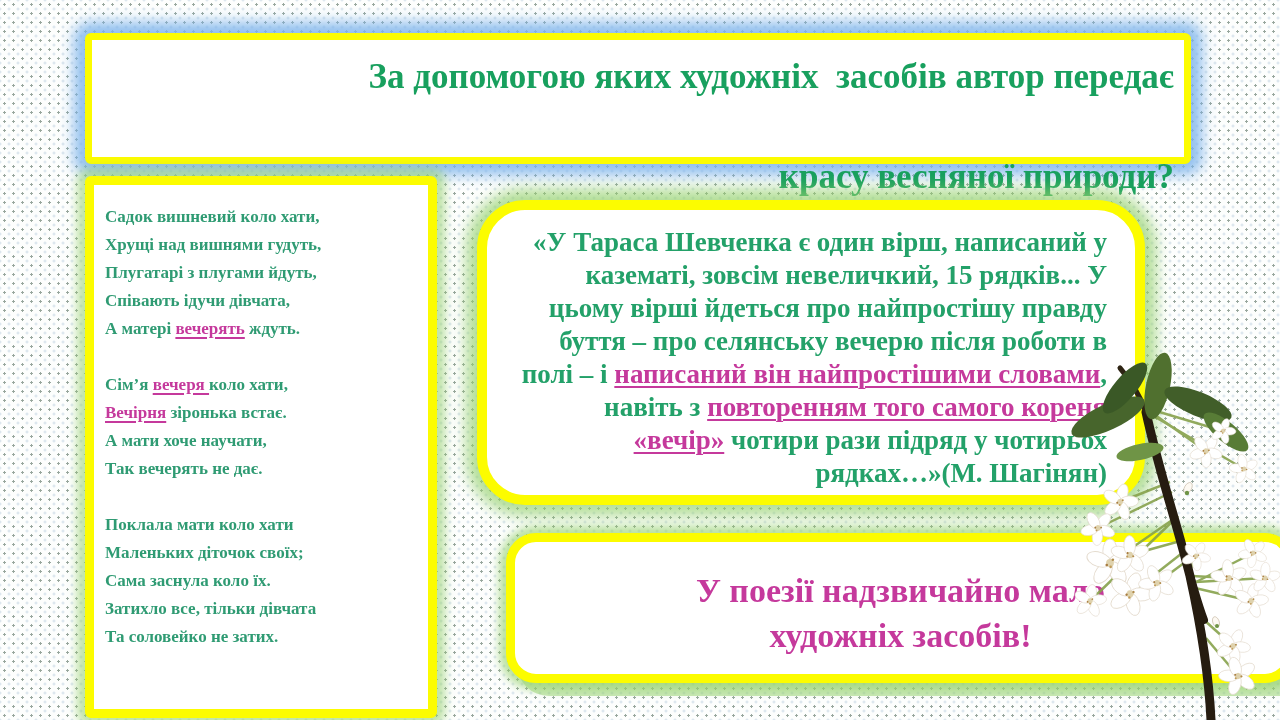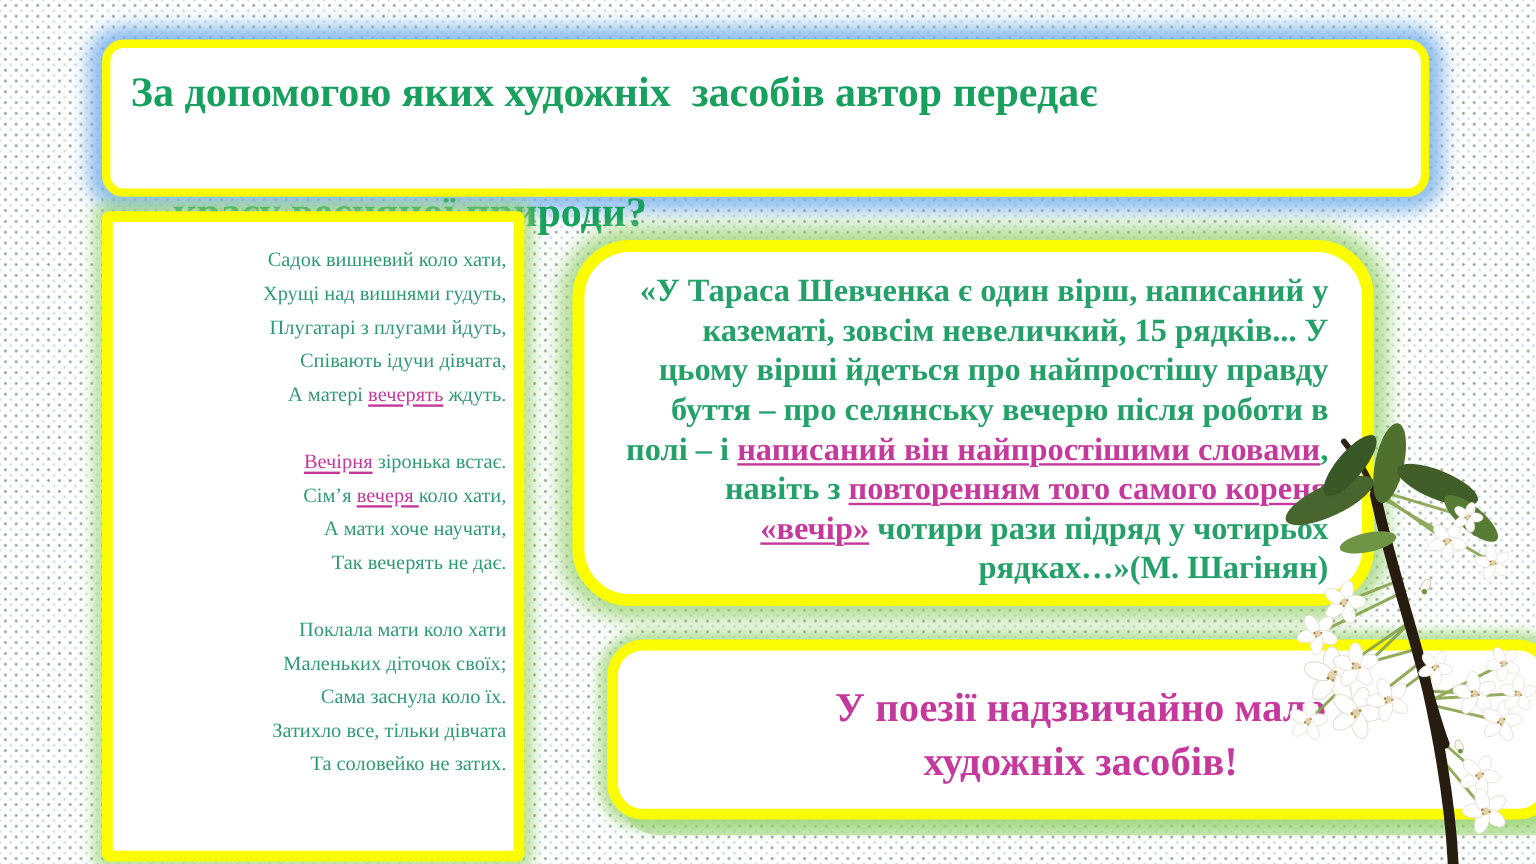--- a/index.html
+++ b/index.html
@@ -20,47 +20,47 @@
 
   .panel {
     position: absolute;
     background: #ffffff;
     border: 8px solid var(--border-yellow, #fcfc00);
   }
 
   .title-box {
     left: 85px; top: 33px; width: 1106px; height: 131px;
     border-width: 7px;
-    border-radius: 18px;
+    border-radius: 6px;
     box-shadow: 0 0 14px 11px rgba(125, 180, 235, 0.85);
     z-index: 10;
+    text-align: right;
   }
   .title-text {
     padding: 12px 10px 0 17px;
     font-size: 35px;
     font-weight: bold;
     line-height: 1.43;
     color: var(--title-green, #18a05e);
     white-space: pre-wrap;
   }
 
   .poem-box {
     left: 85px; top: 176px; width: 352px; height: 542px;
     border-width: 9px;
     border-radius: 6px;
     box-shadow: 0 0 10px 8px rgba(150, 210, 110, 0.6);
     z-index: 10;
   }
   .poem {
     padding: 18px 6px 0 11px;
     font-size: 17px;
-    font-weight: normal;
+    font-weight: bold;
     line-height: 28px;
     color: var(--poem-green, #2f9b73);
-    text-align: right;
   }
   .stanza + .stanza { margin-top: 28px; }
 
   .quote-box {
     left: 477px; top: 200px; width: 668px; height: 305px;
     border-width: 10px;
     border-radius: 48px;
     box-shadow: 0 0 14px 11px rgba(150, 210, 110, 0.7);
     z-index: 10;
   }
@@ -117,22 +117,22 @@
   <div class="panel poem-box">
     <div class="poem" id="poem">
         <div class="stanza">
           <div class="poem-line"><span>Садок вишневий коло хати,</span></div>
           <div class="poem-line"><span>Хрущі над вишнями гудуть,</span></div>
           <div class="poem-line"><span>Плугатарі з плугами йдуть,</span></div>
           <div class="poem-line"><span>Співають ідучи дівчата,</span></div>
           <div class="poem-line"><span>А матері </span><span class="hl">вечерять</span><span> ждуть.</span></div>
         </div>
         <div class="stanza">
+          <div class="poem-line"><span>Сім’я </span><span class="hl">вечеря </span><span>коло хати,</span></div>
           <div class="poem-line"><span class="hl">Вечірня</span><span> зіронька встає.</span></div>
-          <div class="poem-line"><span>Сім’я </span><span class="hl">вечеря </span><span>коло хати,</span></div>
           <div class="poem-line"><span>А мати хоче научати,</span></div>
           <div class="poem-line"><span>Так вечерять не дає.</span></div>
         </div>
         <div class="stanza">
           <div class="poem-line"><span>Поклала мати коло хати</span></div>
           <div class="poem-line"><span>Маленьких діточок своїх;</span></div>
           <div class="poem-line"><span>Сама заснула коло їх.</span></div>
           <div class="poem-line"><span>Затихло все, тільки дівчата</span></div>
           <div class="poem-line"><span>Та соловейко не затих.</span></div>
         </div>

